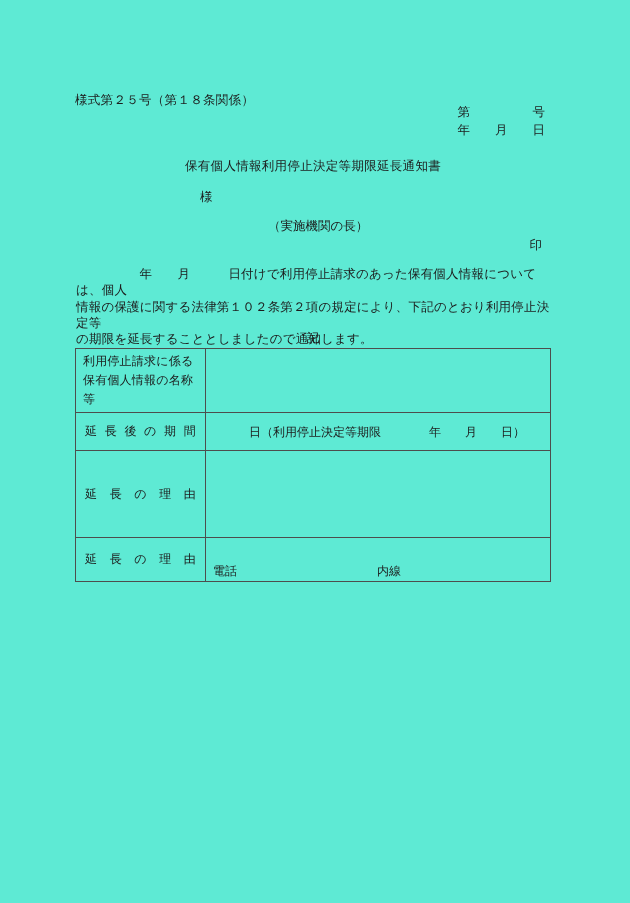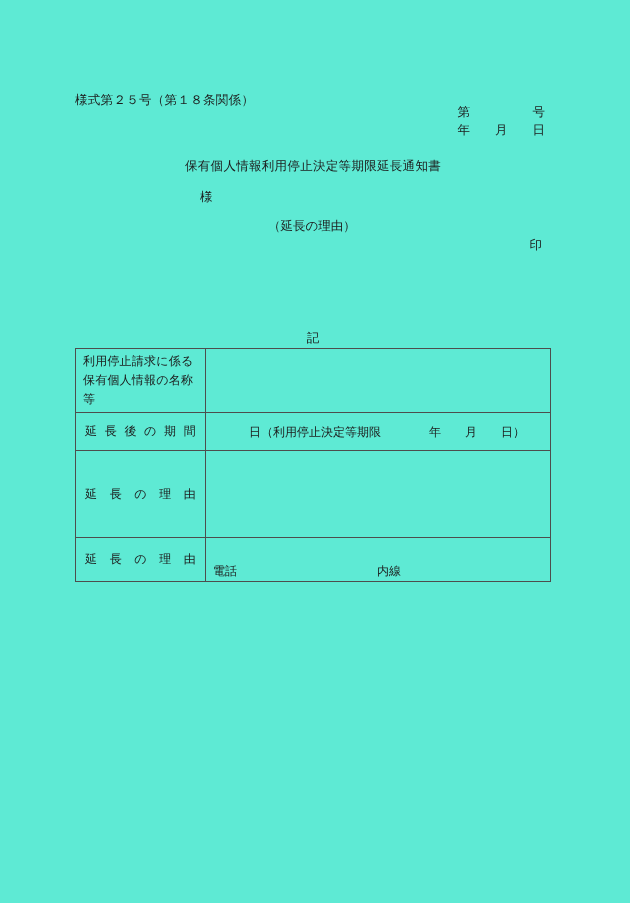--- a/index.html
+++ b/index.html
@@ -122,24 +122,29 @@
 
   <div class="abs header-right">
     <div>第　　　　　号</div>
     <div>年　　月　　日</div>
   </div>
 
   <div class="abs doc-title">保有個人情報利用停止決定等期限延長通知書</div>
 
   <div class="abs addressee">様</div>
 
-  <div class="abs issuer">（延長の理由）</div>
+  <div class="abs issuer">（実施機関の長）</div>
 
   <div class="abs seal">印</div>
 
+  <div class="abs body-text">
+    <div>　　　　　年　　月　　　日付けで利用停止請求のあった保有個人情報については、個人</div>
+    <div>情報の保護に関する法律第１０２条第２項の規定により、下記のとおり利用停止決定等</div>
+    <div>の期限を延長することとしましたので通知します。</div>
+  </div>
 
   <div class="abs table-caption">記</div>
 
   <table class="form-table">
     <colgroup>
       <col class="col-label">
       <col>
     </colgroup>
     <tbody>
       <tr class="row-name">

